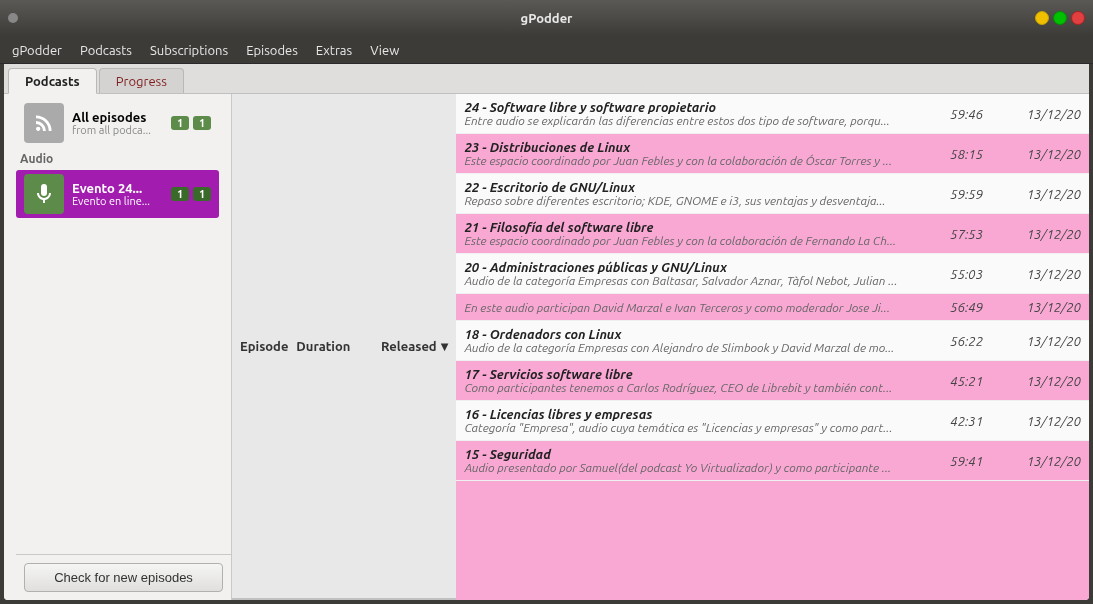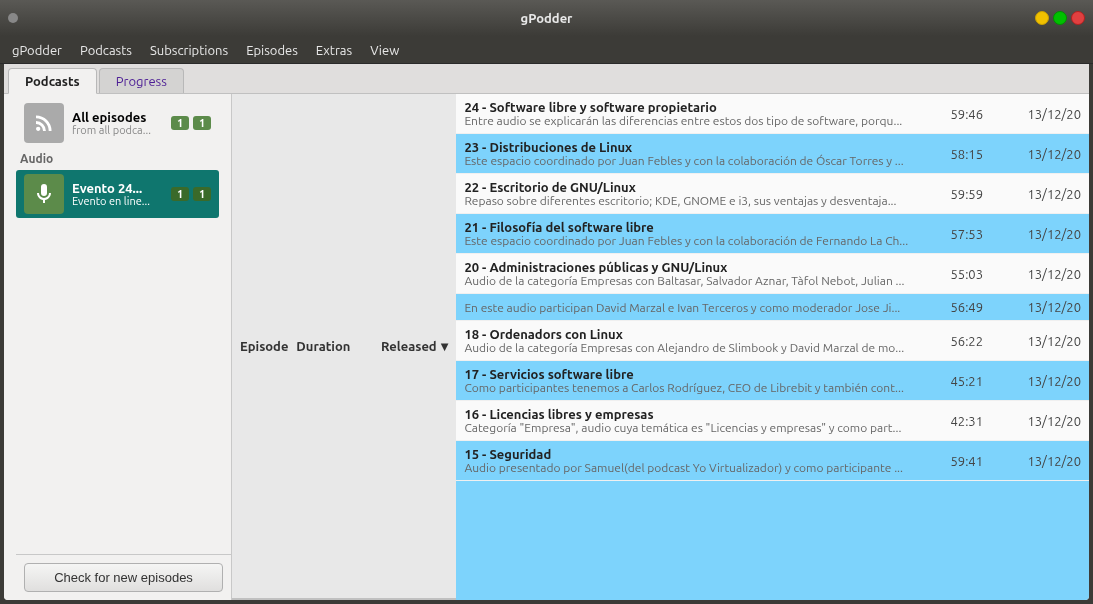--- a/index.html
+++ b/index.html
@@ -88,21 +88,21 @@
       border-bottom: 1px solid #c0c0c0;
     }
     .tab {
       padding: 5px 16px;
       background: #d4d3d2;
       border: 1px solid #b8b8b8;
       border-bottom: none;
       border-radius: 4px 4px 0 0;
       cursor: pointer;
       font-size: 13px;
-      color: #4c1d95;
+      color: #7f1d1d;
     }
     .tab.active {
       background: #f2f1f0;
       border-bottom: 1px solid #f2f1f0;
       margin-bottom: -1px;
       font-weight: bold;
       color: #222;
     }
 
     
@@ -135,21 +135,21 @@
     .sidebar-item {
       display: flex;
       align-items: center;
       padding: 4px 8px;
       gap: 8px;
       cursor: pointer;
       border-radius: 3px;
       margin: 1px 4px;
     }
     .sidebar-item.selected {
-      background: #0f766e;
+      background: #a21caf;
       color: white;
     }
     .sidebar-icon {
       width: 40px; height: 40px;
       background: #888;
       border-radius: 4px;
       display: flex;
       align-items: center;
       justify-content: center;
       flex-shrink: 0;
@@ -237,21 +237,22 @@
       font-size: 13px;
     }
     .col-episode { flex: 1; }
     .col-duration { width: 70px; text-align: right; padding-right: 8px; }
     .col-released { width: 90px; text-align: right; display: flex; align-items: center; justify-content: flex-end; gap: 4px; }
     .sort-arrow { font-size: 10px; }
 
     .episodes-list {
       flex: 1;
       overflow-y: scroll;
-      background: #7dd3fc;
+      background: #f9a8d4;
+      font-style: italic;
     }
     .episode-row {
       display: flex;
       align-items: center;
       padding: 6px 8px;
       border-bottom: 1px solid #f0f0f0;
       cursor: pointer;
     }
     .episode-row:nth-child(odd) { background: #fafafa; }
     .episode-info { flex: 1; overflow: hidden; }

